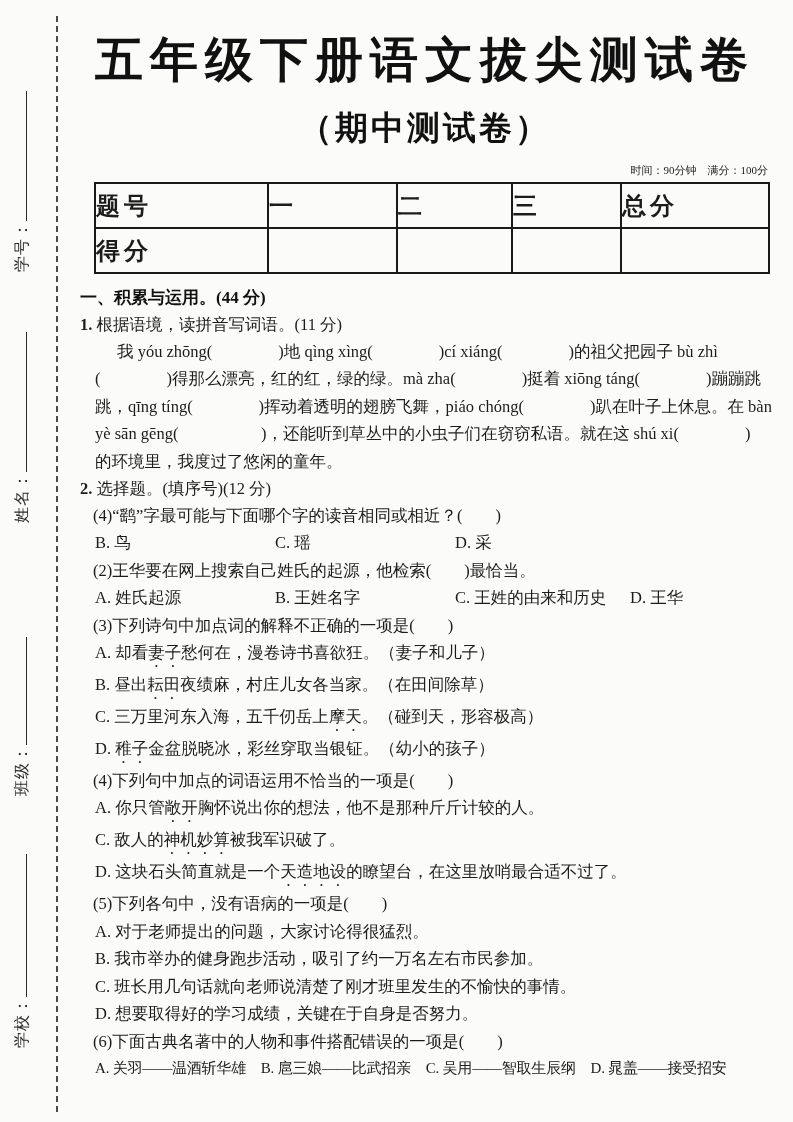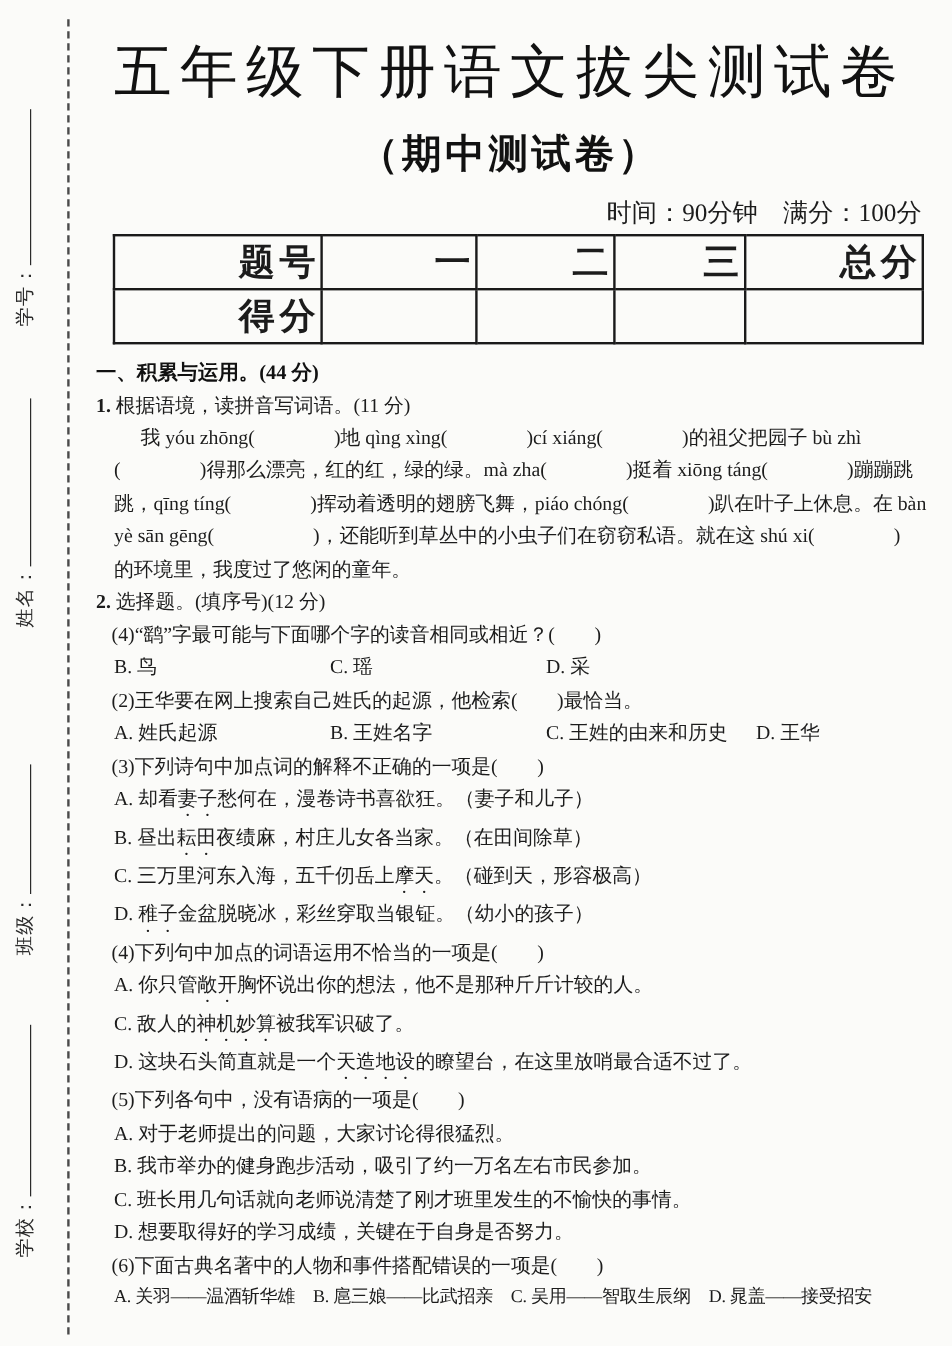--- a/index.html
+++ b/index.html
@@ -38,49 +38,49 @@
   #mf-xingming .wline { width: 140px; }
   #mf-banji .wline { width: 108px; }
   #mf-xuexiao .wline { width: 143px; }
 
   
   .content { position: absolute; left: 80px; top: 0; width: 690px; }
 
   .title {
     margin-top: 28px;
     text-align: center;
-    font-size: 48px; font-weight: 400;
+    font-size: 48px; font-weight: 700;
     letter-spacing: 7px;
     color: #111;
   }
   .subtitle {
     margin-top: 14px;
     text-align: center;
     font-size: 33px; font-weight: 700;
     letter-spacing: 3px;
     color: #111;
   }
   .meta {
     margin-top: 12px;
     text-align: right;
-    font-size: 21px;
+    font-size: 11px;
     padding-right: 2px;
   }
 
   table.score {
     margin-left: 14px; margin-top: 4px;
     border-collapse: collapse;
     width: 674px;
     table-layout: fixed;
   }
   table.score td {
     border: 2px solid #1a1a1a;
     height: 45px;
-    text-align: right; vertical-align: middle;
-    font-size: 30px; font-weight: 700;
+    text-align: left; vertical-align: middle;
+    font-size: 24px; font-weight: 700;
     letter-spacing: 4px;
     margin-top: 24px;
   }
   col.c0 { width: 173px; } col.c1 { width: 129px; }
   col.c2 { width: 115px; } col.c3 { width: 109px; } col.c4 { width: 148px; }
 
   .sec-heading {
     margin-top: 10px;
     font-size: 17px; font-weight: 700;
     line-height: 27px;

